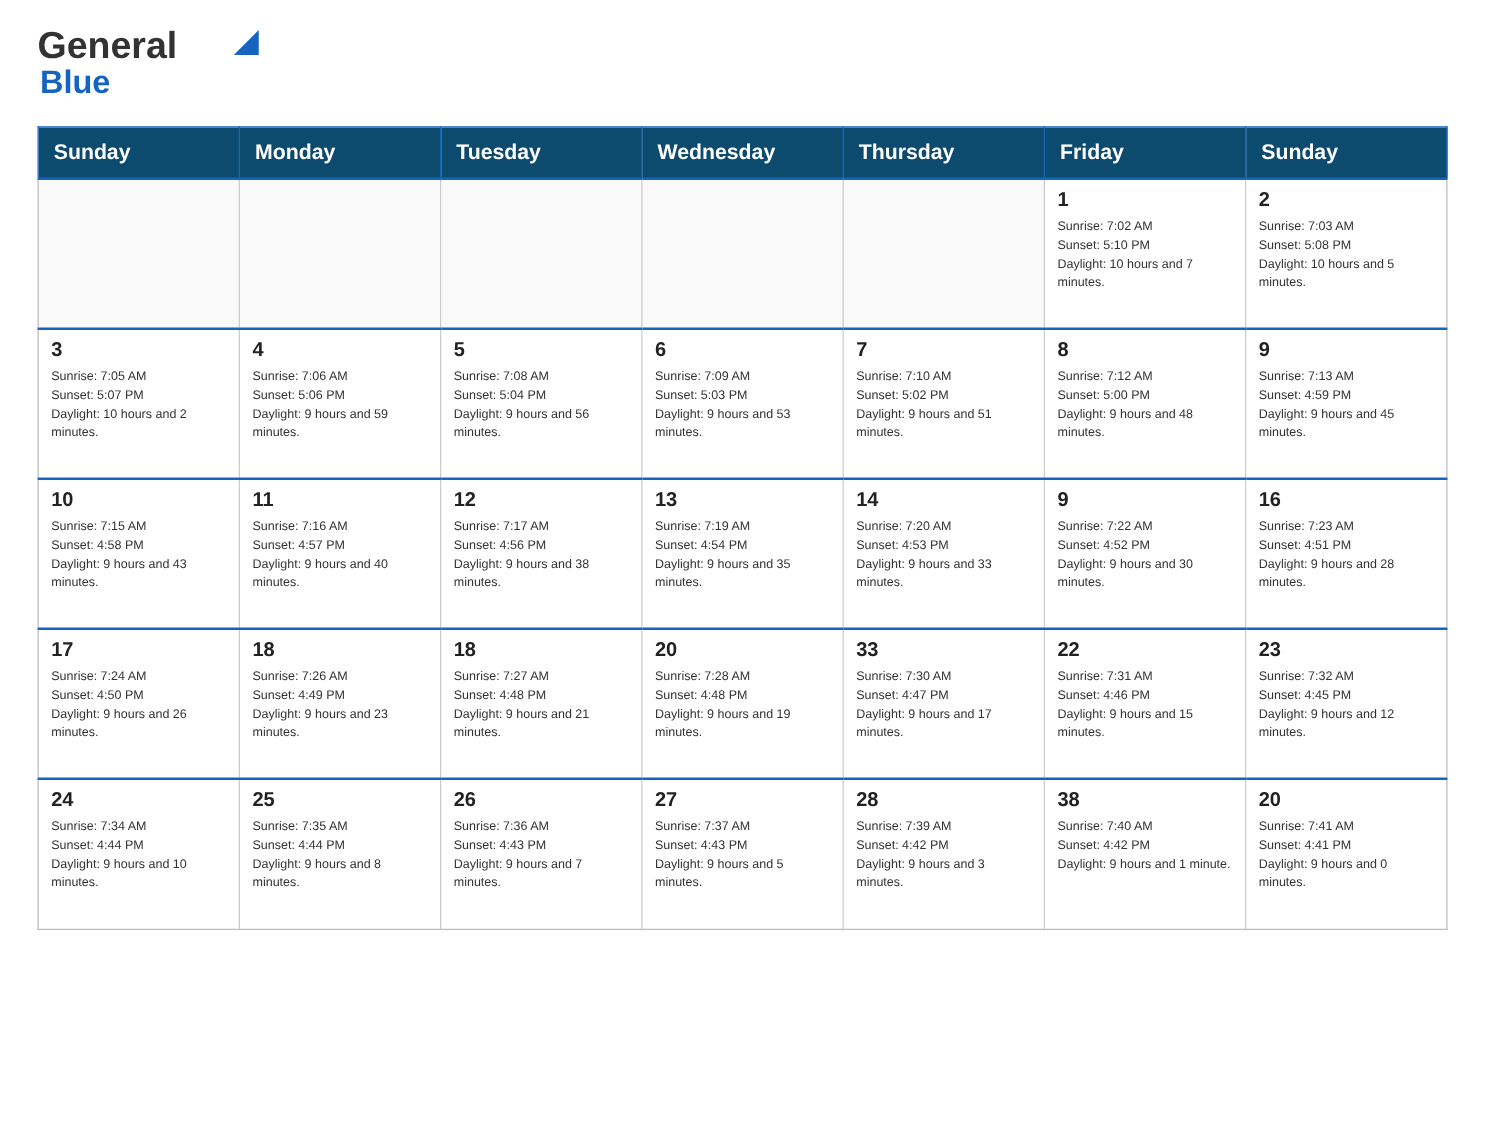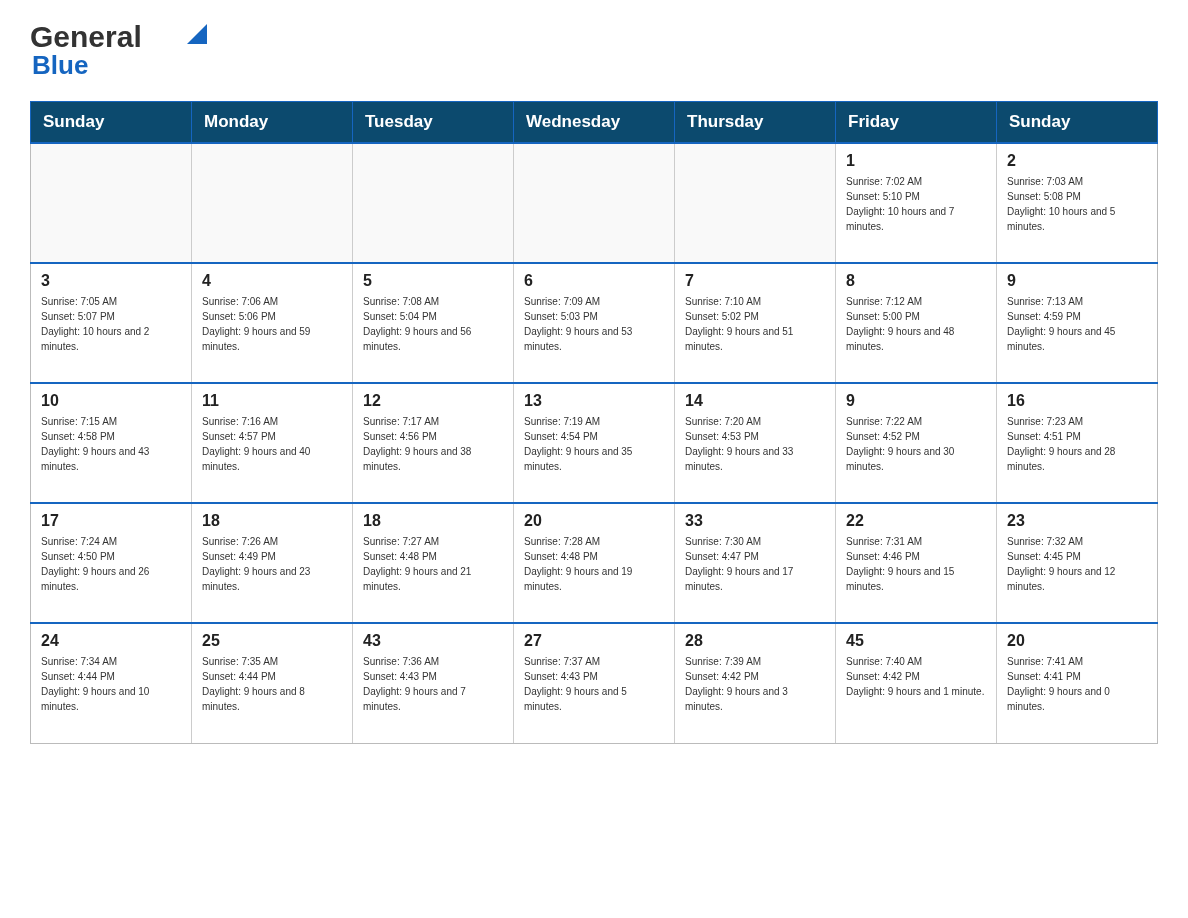--- a/index.html
+++ b/index.html
@@ -233,33 +233,33 @@
       <tr>
         <td>
           <span class="day-number">24</span>
           <div class="day-info">Sunrise: 7:34 AM<br>Sunset: 4:44 PM<br>Daylight: 9 hours and 10 minutes.</div>
         </td>
         <td>
           <span class="day-number">25</span>
           <div class="day-info">Sunrise: 7:35 AM<br>Sunset: 4:44 PM<br>Daylight: 9 hours and 8 minutes.</div>
         </td>
         <td>
-          <span class="day-number">43</span>
+          <span class="day-number">26</span>
           <div class="day-info">Sunrise: 7:36 AM<br>Sunset: 4:43 PM<br>Daylight: 9 hours and 7 minutes.</div>
         </td>
         <td>
           <span class="day-number">27</span>
           <div class="day-info">Sunrise: 7:37 AM<br>Sunset: 4:43 PM<br>Daylight: 9 hours and 5 minutes.</div>
         </td>
         <td>
           <span class="day-number">28</span>
           <div class="day-info">Sunrise: 7:39 AM<br>Sunset: 4:42 PM<br>Daylight: 9 hours and 3 minutes.</div>
         </td>
         <td>
-          <span class="day-number">45</span>
+          <span class="day-number">38</span>
           <div class="day-info">Sunrise: 7:40 AM<br>Sunset: 4:42 PM<br>Daylight: 9 hours and 1 minute.</div>
         </td>
         <td>
           <span class="day-number">20</span>
           <div class="day-info">Sunrise: 7:41 AM<br>Sunset: 4:41 PM<br>Daylight: 9 hours and 0 minutes.</div>
         </td>
       </tr>
     </tbody>
 </table>
 

